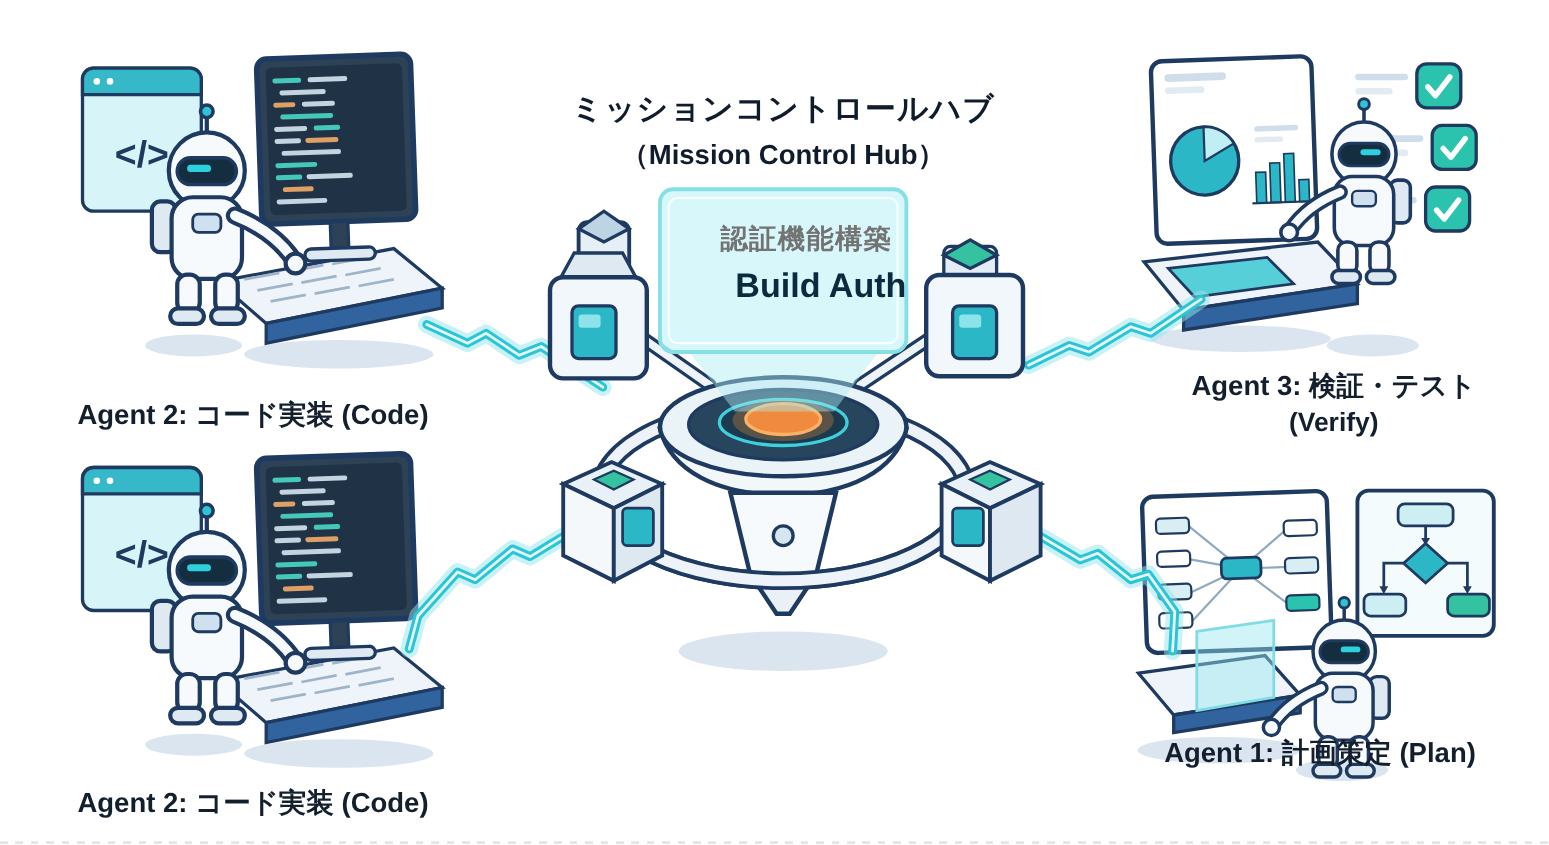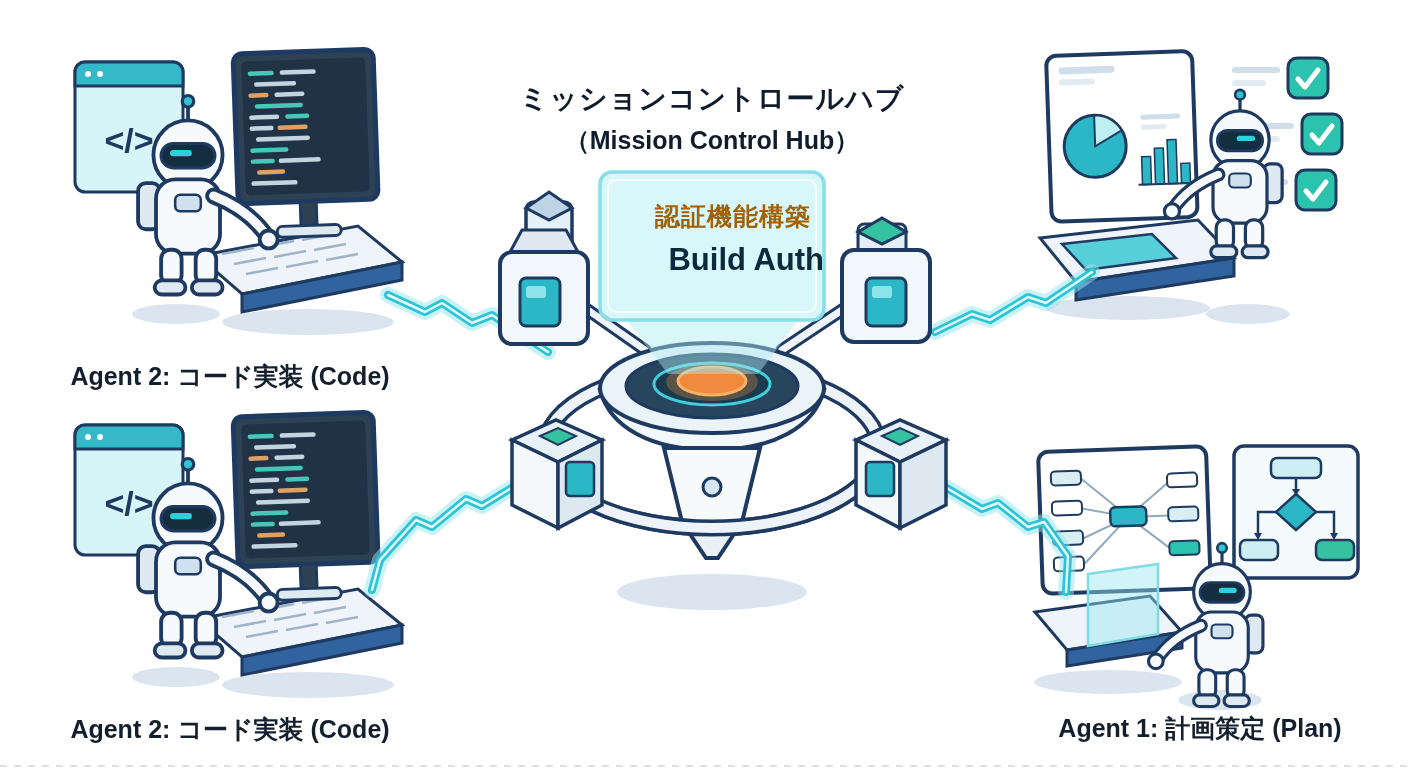--- a/index.html
+++ b/index.html
@@ -14,29 +14,29 @@
   svg.scene { position:absolute; top:0; left:0; display:block; }
   svg text { font-family:"Liberation Sans", sans-serif; }
 
   .overlay { position:absolute; text-align:center; color:#101c2c; font-weight:700; z-index:5; }
 
   .title-block { left:452px; top:80px; width:520px; }
   .title-line1 { font-size:28px; letter-spacing:1px; }
   .title-line2 { font-size:25px; margin-top:6px;text-align:center; }
 
   .holo-text { left:600px; top:200px; width:224px; z-index:6; }
-  .holo-line1 { font-size:25px; color:#a16207; letter-spacing:1px;padding-left:42px; }
+  .holo-line1 { font-size:25px; color:#737373; letter-spacing:1px;padding-left:42px; }
   .holo-line2 { font-size:31px; color:#0b2a3e; margin-top:9px; font-weight:800;text-align:right; }
 
   .agent-label { font-size:25px; color:#141f2d; }
   .label-tl { left:30px;  top:360px; width:400px; }
   .label-bl { left:30px;  top:713px; width:400px; }
   .label-tr { left:1040px; top:334px; width:345px; }
   .label-tr .sub { font-size:24px; margin-top:4px; }
-  .label-br { left:1010px; top:712px; width:380px; }
+  .label-br { left:1010px; top:668px; width:380px; }
 
   .bottom-line {
     position:absolute; left:0; bottom:1px; width:1408px; height:2px; z-index:4;
     background:repeating-linear-gradient(90deg,#c9ced6 0 7px, transparent 7px 14px);
     opacity:.65;
   }
 
   .beam-glow { fill:none; stroke:rgba(148,229,238,0.5); stroke-width:16; stroke-linejoin:round; stroke-linecap:round; }
   .beam-core { fill:none; stroke:#2cc5d6; stroke-width:8;  stroke-linejoin:round; stroke-linecap:round; }
   .beam-hot  { fill:none; stroke:rgba(238,252,253,0.95); stroke-width:2.5; stroke-linejoin:round; stroke-linecap:round; }
@@ -316,17 +316,21 @@
   <div class="title-line2">（Mission Control Hub）</div>
 </div>
 
 <div class="overlay holo-text">
   <div class="holo-line1">認証機能構築</div>
   <div class="holo-line2">Build Auth</div>
 </div>
 
 <div class="overlay agent-label label-tl">Agent 2: コード実装 (Code)</div>
 <div class="overlay agent-label label-bl">Agent 2: コード実装 (Code)</div>
+<div class="overlay agent-label label-tr">
+  <div>Agent 3: 検証・テスト</div>
+  <div class="sub">(Verify)</div>
+</div>
 <div class="overlay agent-label label-br">Agent 1: 計画策定 (Plan)</div>
 
 <div class="bottom-line"></div>
 
 </div>
 
 </body></html>

